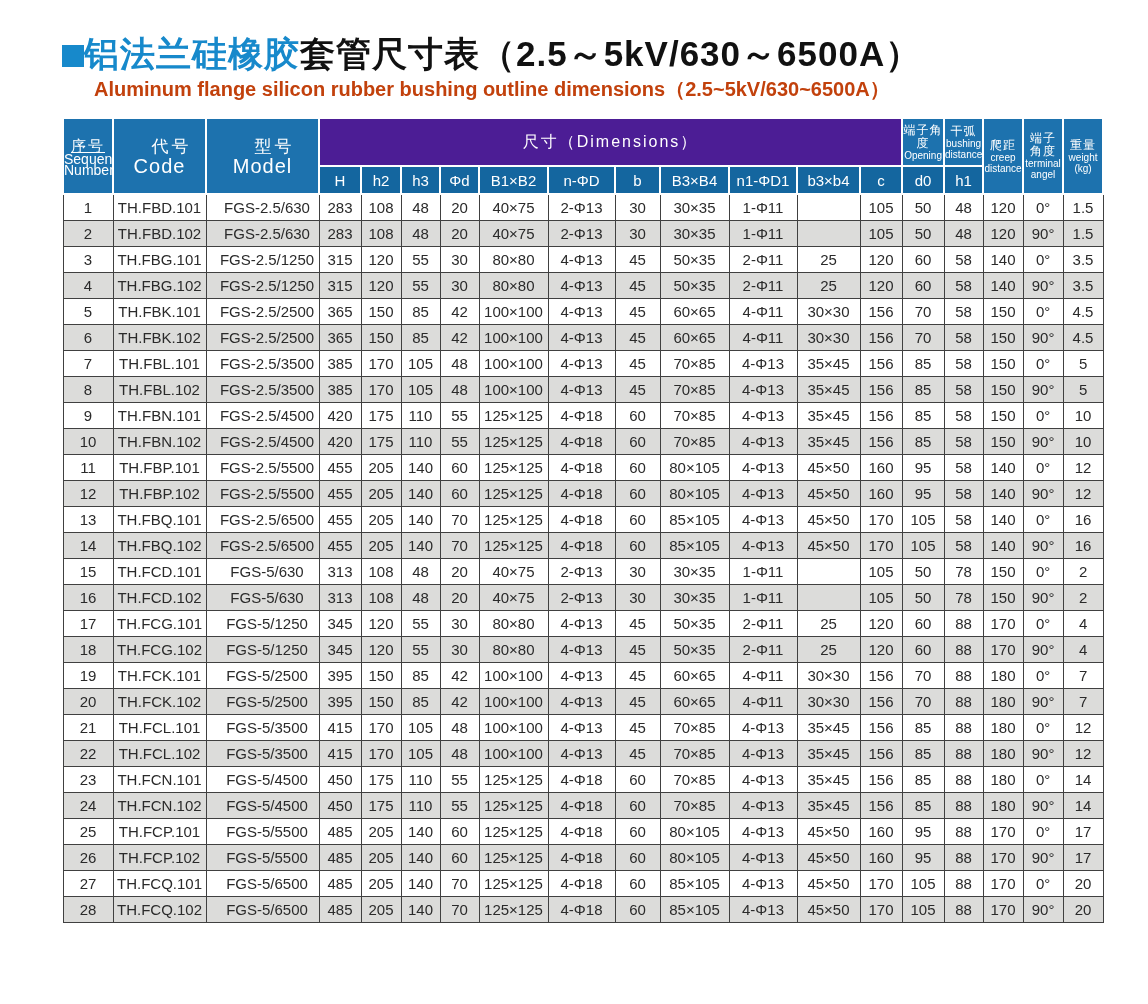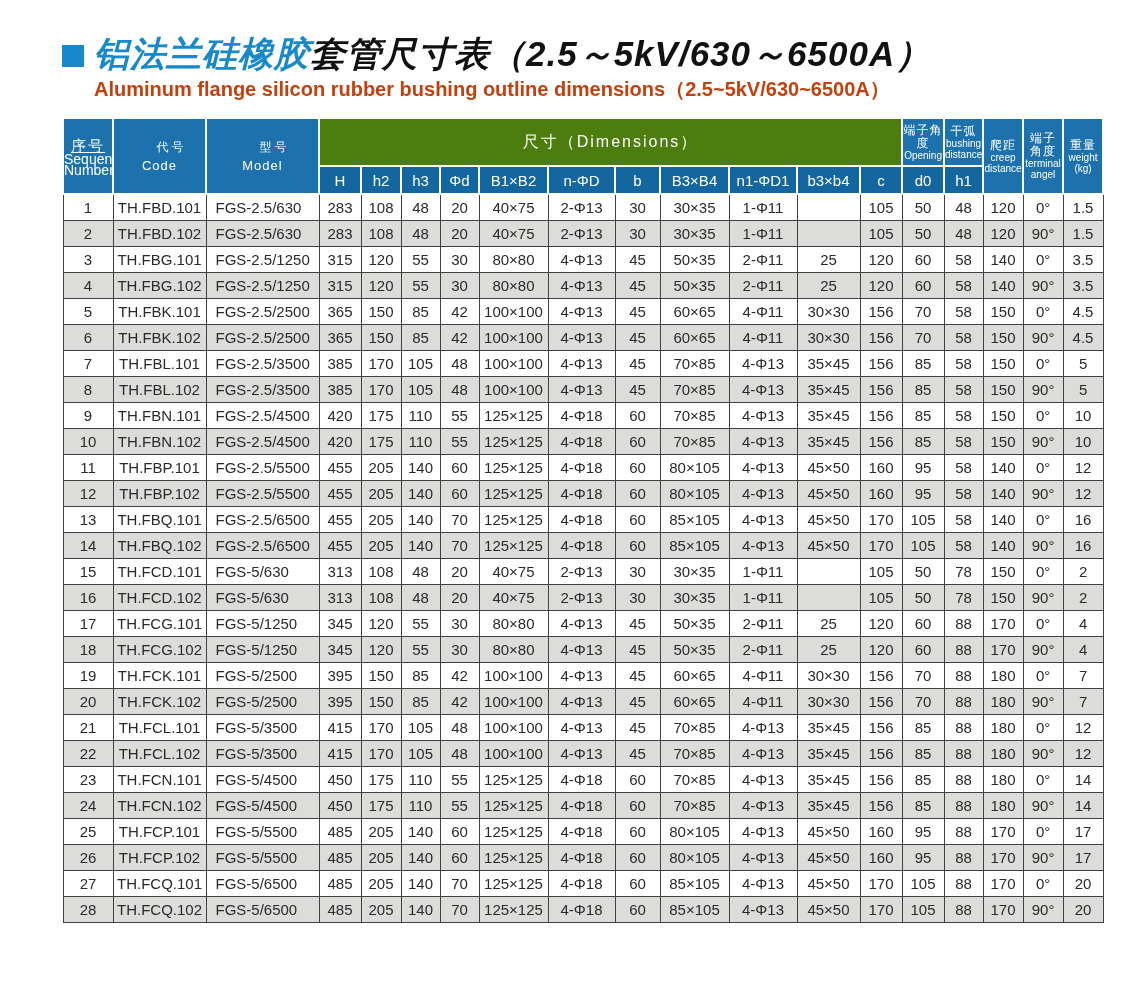--- a/index.html
+++ b/index.html
@@ -4,54 +4,54 @@
 <style>
   html,body{margin:0;padding:0;background:#ffffff;}
   body{
     width:1148px;height:1004px;position:relative;overflow:hidden;
     font-family:"Liberation Sans","DejaVu Sans",sans-serif;
     -webkit-font-smoothing:antialiased;
   }
   .page{position:absolute;left:62px;top:34px;width:1040px;}
 
   
-  .title-row{display:flex;align-items:center;gap:10px;font-style:italic;}
+  .title-row{display:flex;align-items:center;}
   .bullet{width:22px;height:22px;background:#1789cb;flex:0 0 auto;margin-top:4px;}
   h1{margin:0;font-size:35px;font-weight:bold;line-height:40px;letter-spacing:1px;color:#111;white-space:nowrap;}
   h1 .cn-blue{color:#1789cb;}
   h2.subtitle{margin:2px 0 0 32px;font-size:20px;font-weight:bold;color:#c2410c;letter-spacing:0;white-space:nowrap;}
 
   
   table{border-collapse:collapse;table-layout:fixed;width:1040px;margin-top:14px;}
   th,td{padding:0;overflow:hidden;}
 
   
   thead th{
     background:#1d72ae;color:#ffffff;font-weight:normal;
     border:2px solid #ffffff;vertical-align:middle;text-align:center;
   }
   thead tr.main-row{height:48px;}
   thead tr.sub-row{height:28px;}
   thead tr.sub-row th{background:#14669f;font-size:15px;}
-  th.dim-banner{background:#4d7c0f;font-size:16px;letter-spacing:2px;}
+  th.dim-banner{background:#4c1d95;font-size:16px;letter-spacing:2px;}
   .hcn{display:block;font-size:15px;line-height:17px;letter-spacing:2px;text-decoration:underline;}
-  .hcn-big{display:block;font-size:12px;line-height:20px;letter-spacing:3px;margin-left:24px;}
+  .hcn-big{display:block;font-size:17px;line-height:20px;letter-spacing:3px;margin-left:24px;}
   .hen{display:block;font-size:14px;line-height:11px;letter-spacing:0;}
-  .hen-big{display:block;font-size:13px;line-height:18px;letter-spacing:1px;}
+  .hen-big{display:block;font-size:20px;line-height:18px;letter-spacing:1px;}
   .hcn-sm{display:block;font-size:12px;line-height:13px;letter-spacing:1px;}
   .hen-sm{display:block;font-size:10px;line-height:11px;}
 
   
   tbody td{
     border:1px solid #404040;text-align:center;vertical-align:middle;
     font-size:15px;color:#2a2a2a;height:25px;line-height:16px;background:#ffffff;
     white-space:nowrap;
   }
   tbody tr.even td{background:#dcdcda;}
-  tbody td.model-cell{text-align:left;padding-left:9px;}
+  tbody td.model-cell{text-align:center;padding-left:9px;}
 </style>
 </head>
 <body>
 
 <div class="page">
 
   <div class="title-block">
     <div class="title-row">
       <span class="bullet"></span>
       <h1><span class="cn-blue">铝法兰硅橡胶</span><span class="cn-black">套管尺寸表（2.5～5kV/630～6500A）</span></h1>

